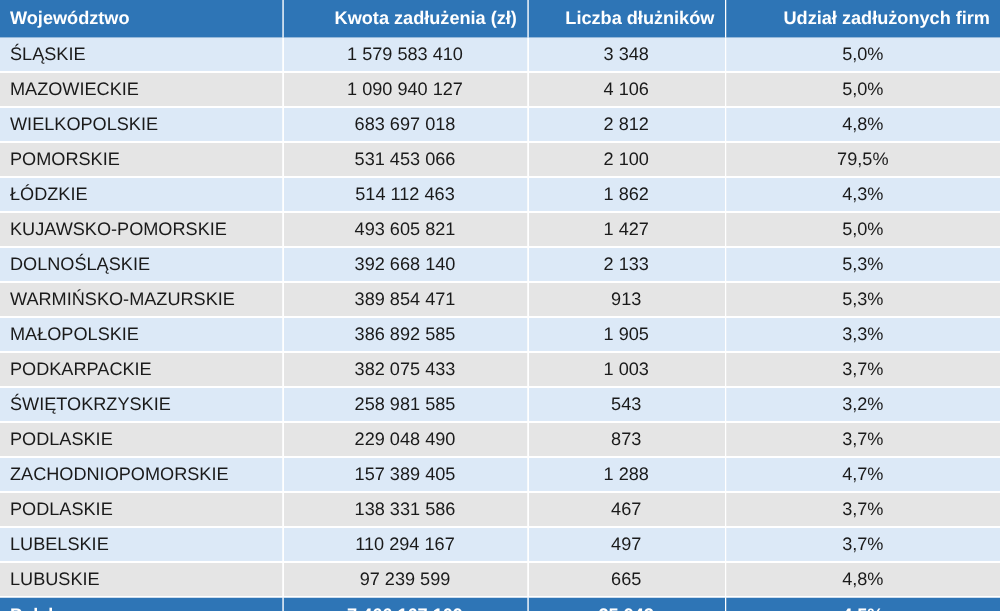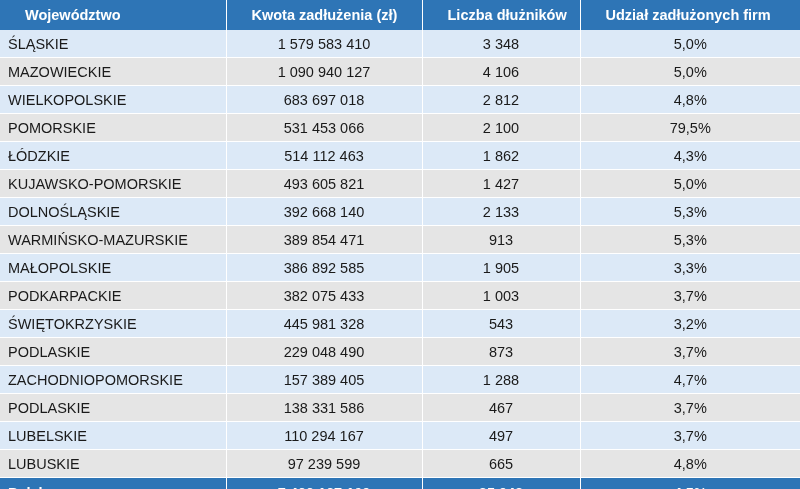--- a/index.html
+++ b/index.html
@@ -22,27 +22,27 @@
   table.data-table col.c1 { width: 196px; }
   table.data-table col.c2 { width: 158px; }
   table.data-table col.c3 { width: 220px; }
 
   thead th {
     background: #2E75B6;
     color: #ffffff;
     font-size: 14.5px;
     font-weight: bold;
     height: 30px;
-    padding: 0 25px;
+    padding: 0 8px;
     border-right: 1px solid #ffffff;
     white-space: nowrap;
   }
   thead th:last-child { border-right: none; }
   thead th.h0 { text-align: left; }
-  thead th.h1, thead th.h2, thead th.h3 { text-align: left; }
+  thead th.h1, thead th.h2, thead th.h3 { text-align: right; }
 
   tbody td {
     height: 27px;
     font-size: 14.5px;
     color: #1a1a1a;
     padding: 0 8px;
     border-right: 1px solid #ffffff;
     border-bottom: 1px solid #ffffff;
     white-space: nowrap;
     overflow: hidden;
@@ -142,21 +142,21 @@
       <td class="num">3,3%</td>
     </tr>
     <tr class="even">
       <td class="name">PODKARPACKIE</td>
       <td class="num">382 075 433</td>
       <td class="num">1 003</td>
       <td class="num">3,7%</td>
     </tr>
     <tr class="odd">
       <td class="name">ŚWIĘTOKRZYSKIE</td>
-      <td class="num">445 981 328</td>
+      <td class="num">258 981 585</td>
       <td class="num">543</td>
       <td class="num">3,2%</td>
     </tr>
     <tr class="even">
       <td class="name">PODLASKIE</td>
       <td class="num">229 048 490</td>
       <td class="num">873</td>
       <td class="num">3,7%</td>
     </tr>
     <tr class="odd">

